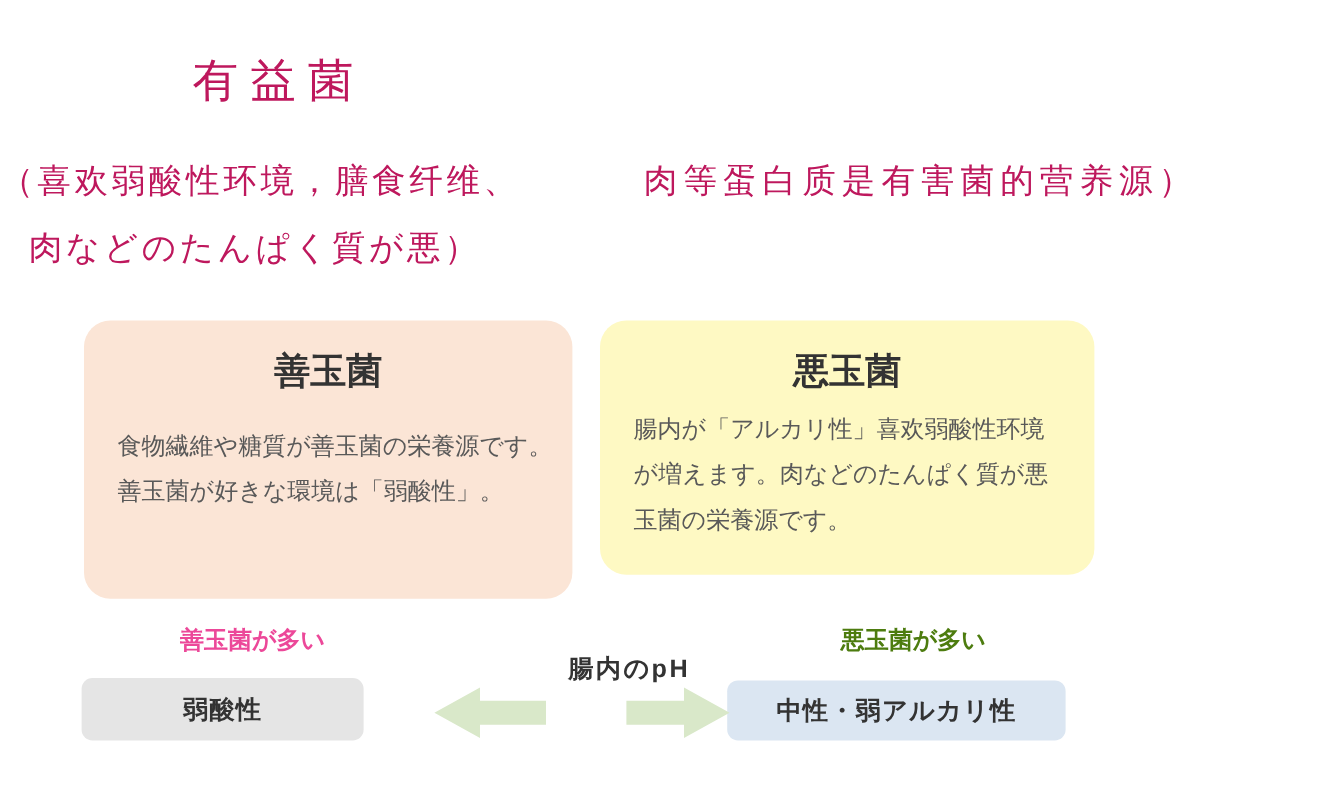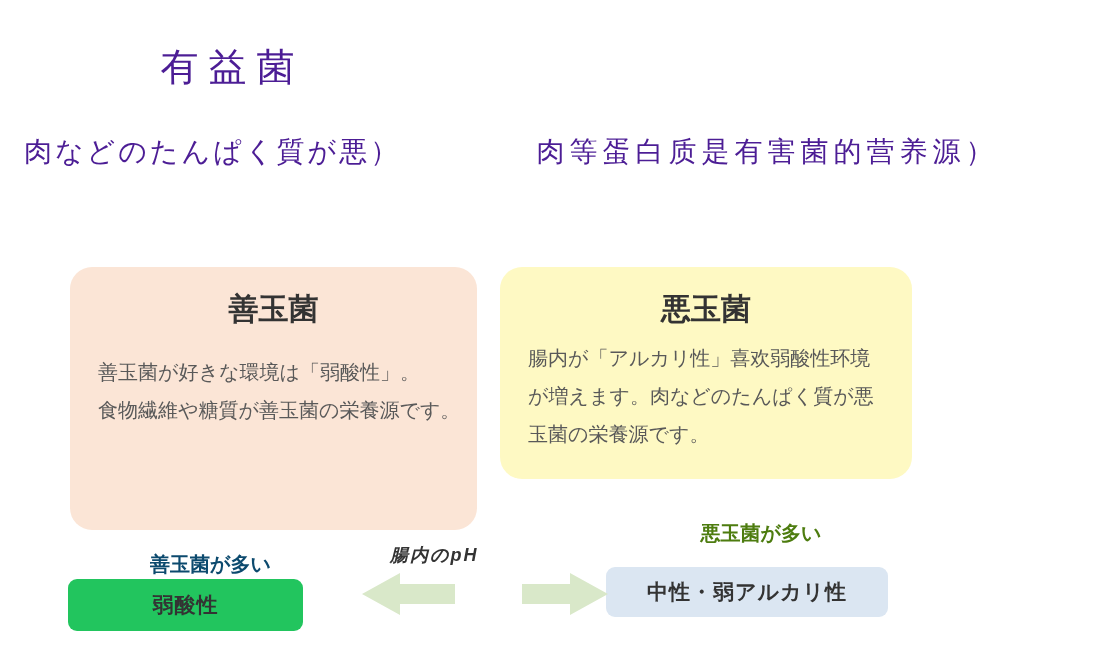--- a/index.html
+++ b/index.html
@@ -4,40 +4,40 @@
 <style>
   html,body{margin:0;padding:0;background:#ffffff;}
   #stage{
     position:relative;
     width:1110px;height:666px;
     background:#ffffff;
     overflow:hidden;
     font-family:"Liberation Sans","DejaVu Sans",sans-serif;
   }
   
-  .cn{font-family:Liberation Serif, serif;color:#4c1d95;}
+  .cn{font-family:Liberation Serif, serif;color:#be185d;}
   .col-title{
     position:absolute;top:42px;
     font-size:38px;letter-spacing:10px;
     text-align:center;font-weight:400;
   }
   .col-title.left{left:0;width:465px;}
   .col-title.right{left:430px;width:450px;}
   .col-note{
     position:absolute;top:124px;
     font-size:28px;line-height:56px;letter-spacing:3px;
     text-align:center;font-weight:400;
   }
   .col-note.left{left:0;width:425px;}
   .col-note.right{left:425px;width:685px;letter-spacing:5px;}
   .col-note div{white-space:nowrap;}
 
   
   .card{
-    position:absolute;top:267px;height:263px;
+    position:absolute;top:267px;height:232px;
     border-radius:22px;
   }
   .card.good{left:70px;width:407px;background:#fbe5d6;}
   .card.bad{left:500px;width:412px;height:212px;background:#fef9c3;}
   .card-title{
     position:absolute;top:22px;left:0;width:100%;
     text-align:center;font-size:30px;font-weight:bold;color:#333333;
   }
   .card-body{
     position:absolute;left:28px;right:16px;
@@ -49,69 +49,69 @@
 
   
   .scale-label{
     position:absolute;top:520px;
     font-size:20px;font-weight:bold;text-align:center;
   }
   .scale-label.good{left:68px;width:285px;}
   .scale-label.bad{left:620px;width:282px;}
   .ph-label{
     position:absolute;top:543px;left:390px;width:185px;
-    text-align:left;font-size:18px;font-weight:bold;color:#333333;
+    text-align:right;font-size:21px;font-weight:bold;color:#333333;
     letter-spacing:2px;
-    font-style:italic;
   }
   .ph-box{
     position:absolute;
     border-radius:9px;
     font-size:21px;font-weight:bold;color:#333333;
     display:flex;align-items:center;justify-content:center;
     letter-spacing:1px;
   }
-  .ph-box.good{left:68px;top:579px;width:235px;height:52px;background:#22c55e;}
+  .ph-box.good{left:68px;top:565px;width:235px;height:52px;background:#e5e5e5;}
   .ph-box.bad{left:606px;top:567px;width:282px;height:50px;background:#dbe6f2;}
   .arrows{
     position:absolute;left:355px;top:568px;width:260px;height:52px;
   }
 </style>
 </head>
 <body>
 
 <div id="stage">
 
   <div class="cn col-title left">有益菌</div>
 
   <div class="cn col-note left">
+    <div>（喜欢弱酸性环境，膳食纤维、</div>
     <div>肉などのたんぱく質が悪）</div>
   </div>
   <div class="cn col-note right">
     <div>肉等蛋白质是有害菌的营养源）</div>
   </div>
 
   <div class="card good">
     <div class="card-title">善玉菌</div>
     <div class="card-body">
+      <div>食物繊維や糖質が善玉菌の栄養源です。</div>
       <div>善玉菌が好きな環境は「弱酸性」。</div>
-      <div>食物繊維や糖質が善玉菌の栄養源です。</div>
     </div>
   </div>
 
   <div class="card bad">
     <div class="card-title">悪玉菌</div>
     <div class="card-body">
       <div>腸内が「アルカリ性」喜欢弱酸性环境</div>
       <div>が増えます。肉などのたんぱく質が悪</div>
       <div>玉菌の栄養源です。</div>
     </div>
   </div>
 
-  <div class="scale-label good" style="color: #0c4a6e; margin-top: 31px;">善玉菌が多い</div>
+  <div class="scale-label good" style="color: #ec4899;">善玉菌が多い</div>
   <div class="scale-label bad" style="color: #4d7c0f;">悪玉菌が多い</div>
 
   <div class="ph-label">腸内のpH</div>
 
   <div class="ph-box good">弱酸性</div>
   <div class="ph-box bad">中性・弱アルカリ性</div>
 
   <svg class="arrows" viewBox="0 0 260 52">
     <polygon points="7,26 45,5 45,16 100,16 100,36 45,36 45,47" fill="#d9e8c9"></polygon>
     <polygon points="167,16 215,16 215,5 253,26 215,47 215,36 167,36" fill="#d9e8c9"></polygon>

